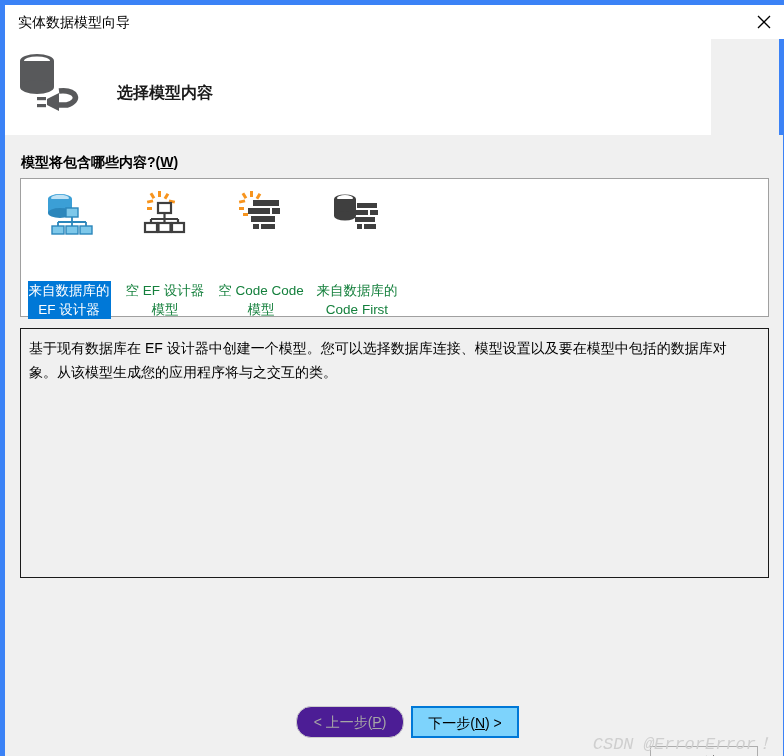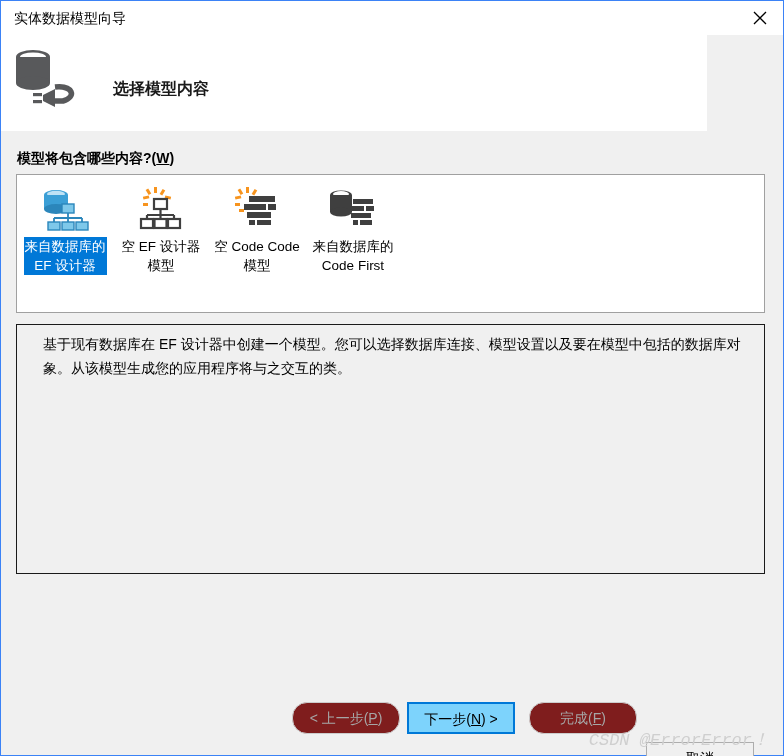--- a/index.html
+++ b/index.html
@@ -12,21 +12,21 @@
     background: #f0f0f0;
     font-family: "Liberation Sans", "DejaVu Sans", sans-serif;
     color: #000;
     overflow: hidden;
   }
   .window {
     position: relative;
     width: 784px;
     height: 756px;
     background: #f0f0f0;
-    border: 1px solid #3b82f6;
+    border: 5px solid #3b82f6;
     box-sizing: border-box;
   }
 
   
   .titlebar {
     position: absolute;
     left: 0; top: 0;
     width: 782px;
     height: 34px;
     background: #ffffff;
@@ -119,33 +119,34 @@
     display: flex;
     flex-direction: row;
     align-items: flex-start;
   }
   .option {
     width: 96px;
     display: flex;
     flex-direction: column;
     align-items: center;
     cursor: default;
+    gap: 40px;
   }
   .option-icon {
     height: 48px;
     display: flex;
     align-items: flex-end;
     justify-content: center;
     margin-bottom: 4px;
   }
   .option-label {
     font-size: 13.5px;
     line-height: 19px;
     text-align: center;
-    color: #000000;
+    color: #15803d;
     padding: 0 1px;
     white-space: pre-line;
   }
   .option.selected .option-label {
     background: #0078d7;
     color: #ffffff;
   }
 
   
   .description-panel {
@@ -159,21 +160,20 @@
     box-sizing: border-box;
   }
   .description-text {
     position: absolute;
     left: 8px;
     top: 7px;
     right: 20px;
     font-size: 14px;
     line-height: 24px;
     color: #000;
-    margin-left: 18px;
   }
 
   
   .footer {
     position: absolute;
     left: 0;
     top: 561px;
     width: 782px;
     height: 63px;
   }
@@ -189,21 +189,21 @@
     border: 1px solid #adadad;
     box-sizing: border-box;
     color: #000;
     cursor: default;
     white-space: nowrap;
   }
   .btn u { text-decoration: underline; }
   .btn.disabled {
     color: #a6a6a6;
     border-color: #cccccc;
-    background: #7f1d1d;
+    background: #4c1d95;
     border-radius: 15px;
   }
   .btn.focused {
     border: 2px solid #0078d7;
     background: #7dd3fc;
   }
   #btn-back   { left: 291px; width: 108px; }
   #btn-next   { left: 406px; width: 108px; }
   #btn-finish { left: 528px; width: 108px; }
   #btn-cancel { left: 645px; width: 108px; margin-top: 40px; }
@@ -364,23 +364,20 @@
       <div class="description-text">基于现有数据库在 EF 设计器中创建一个模型。您可以选择数据库连接、模型设置以及要在模型中包括的数据库对象。从该模型生成您的应用程序将与之交互的类。</div>
     </div>
 
     <div class="footer">
       <div class="btn disabled" id="btn-back">
         <span>&lt; 上一步(</span><u>P</u><span>)</span>
       </div>
       <div class="btn focused" id="btn-next">
         <span>下一步(</span><u>N</u><span>) &gt;</span>
       </div>
-      <div class="btn disabled" id="btn-finish">
-        <span>完成(</span><u>F</u><span>)</span>
-      </div>
       <div class="btn" id="btn-cancel">
         <span>取消</span>
       </div>
     </div>
 
     <div class="watermark">CSDN @ErrorError！</div>
 
   </div>
 </div>
 

